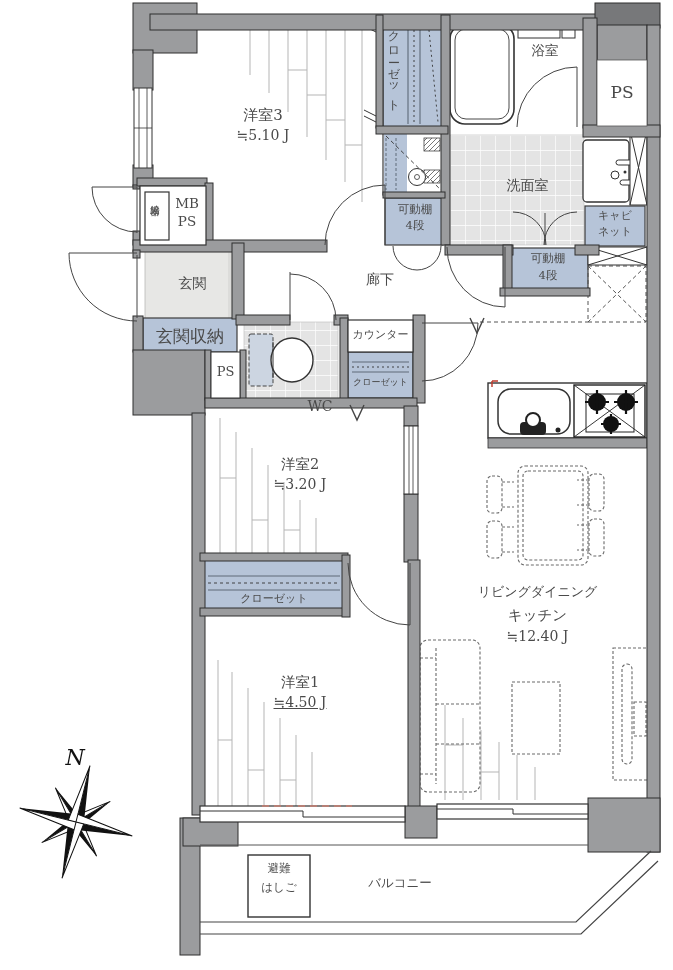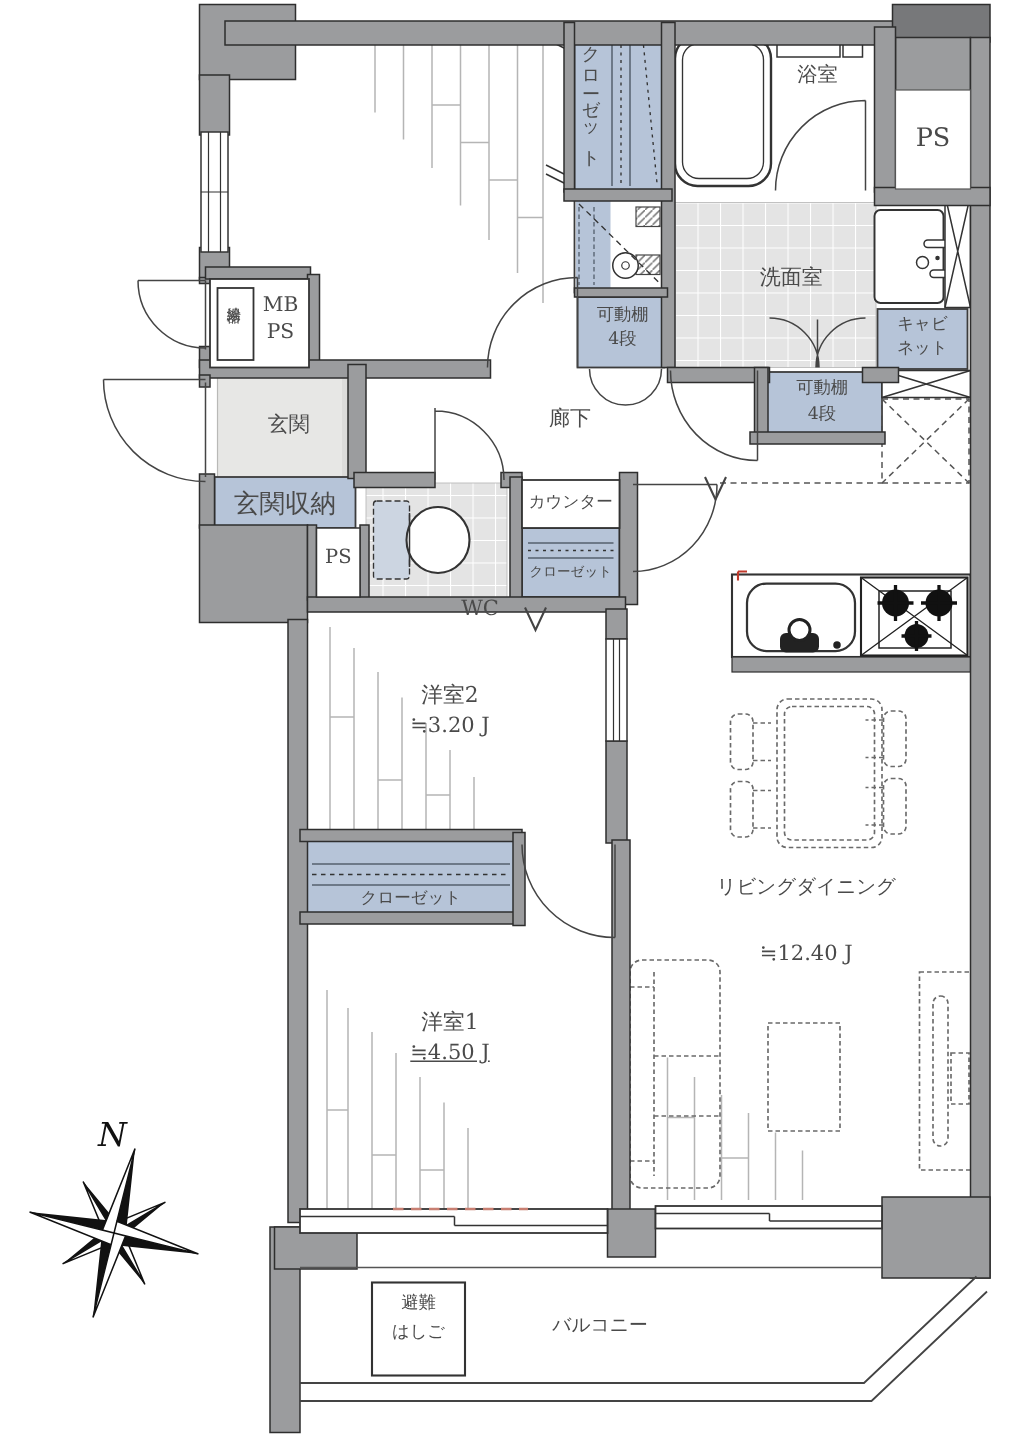--- a/index.html
+++ b/index.html
@@ -247,20 +247,22 @@
   <g transform="translate(76,822) rotate(14)">
     <g transform="rotate(45)">
       <path d="M0,-40 L6,0 L0,0 Z M40,0 L0,6 L0,0 Z M0,40 L-6,0 L0,0 Z M-40,0 L0,-6 L0,0 Z" fill="#111"></path>
       <path d="M0,-40 L-6,0 L0,0 Z M40,0 L0,-6 L0,0 Z M0,40 L6,0 L0,0 Z M-40,0 L0,6 L0,0 Z" fill="#fff" stroke="#111" stroke-width="1"></path>
     </g>
     <path d="M0,-58 L8,0 L0,0 Z M58,0 L0,8 L0,0 Z M0,58 L-8,0 L0,0 Z M-58,0 L0,-8 L0,0 Z" fill="#111"></path>
     <path d="M0,-58 L-8,0 L0,0 Z M58,0 L0,-8 L0,0 Z M0,58 L8,0 L0,0 Z M-58,0 L0,8 L0,0 Z" fill="#fff" stroke="#111" stroke-width="1"></path>
   </g>
 </svg>
 
+  <div class="lbl" style="left:188px;top:106px;width:150px;font-size:15px;">洋室3</div>
+  <div class="lbl" style="left:188px;top:127px;width:150px;font-size:14px;">≒5.10 J</div>
   <div class="lbl v" style="left:386px;top:22px;font-size:12px;">クローゼット</div>
   <div class="lbl" style="left:510px;top:42px;width:70px;font-size:13.5px;">浴室</div>
   <div class="lbl" style="left:597px;top:82px;width:50px;font-size:17px;">PS</div>
   <div class="lbl" style="left:480px;top:177px;width:95px;font-size:14px;">洗面室</div>
   <div class="lbl v" style="left:149px;top:197px;font-size:9.5px;letter-spacing:1px;">給湯器</div>
   <div class="lbl" style="left:168px;top:195px;width:38px;font-size:13.5px;">MB</div>
   <div class="lbl" style="left:168px;top:213px;width:38px;font-size:13.5px;">PS</div>
   <div class="lbl" style="left:387px;top:202px;width:56px;font-size:11.5px;">可動棚</div>
   <div class="lbl" style="left:387px;top:218px;width:56px;font-size:11.5px;">4段</div>
   <div class="lbl" style="left:585px;top:209px;width:60px;font-size:11px;">キャビ</div>
@@ -271,20 +273,21 @@
   <div class="lbl" style="left:340px;top:271px;width:80px;font-size:14px;">廊下</div>
   <div class="lbl" style="left:144px;top:326px;width:92px;font-size:17px;">玄関収納</div>
   <div class="lbl" style="left:348px;top:328px;width:65px;font-size:11px;">カウンター</div>
   <div class="lbl" style="left:300px;top:351px;width:40px;font-size:14px;margin-top:47px;">WC</div>
   <div class="lbl" style="left:210px;top:364px;width:31px;font-size:13px;">PS</div>
   <div class="lbl" style="left:346px;top:377px;width:69px;font-size:9px;">クローゼット</div>
   <div class="lbl" style="left:225px;top:455px;width:150px;font-size:14.5px;">洋室2</div>
   <div class="lbl" style="left:225px;top:476px;width:150px;font-size:14px;">≒3.20 J</div>
   <div class="lbl" style="left:205px;top:592px;width:138px;font-size:11px;">クローゼット</div>
   <div class="lbl" style="left:455px;top:584px;width:165px;font-size:13px;">リビングダイニング</div>
+  <div class="lbl" style="left:455px;top:606px;width:165px;font-size:14.5px;">キッチン</div>
   <div class="lbl" style="left:455px;top:628px;width:165px;font-size:14px;">≒12.40 J</div>
   <div class="lbl" style="left:225px;top:673px;width:150px;font-size:14.5px;">洋室1</div>
   <div class="lbl" style="left:225px;top:694px;width:150px;font-size:14px;text-decoration:underline;">≒4.50 J</div>
   <div class="lbl" style="left:249px;top:861px;width:60px;font-size:11.5px;">避難</div>
   <div class="lbl" style="left:249px;top:880px;width:60px;font-size:11.5px;">はしご</div>
   <div class="lbl" style="left:355px;top:875px;width:90px;font-size:12.5px;">バルコニー</div>
   <div class="lbl it" style="left:60px;top:744px;width:30px;font-size:22px;">N</div>
 </div>
 
 </body></html>

